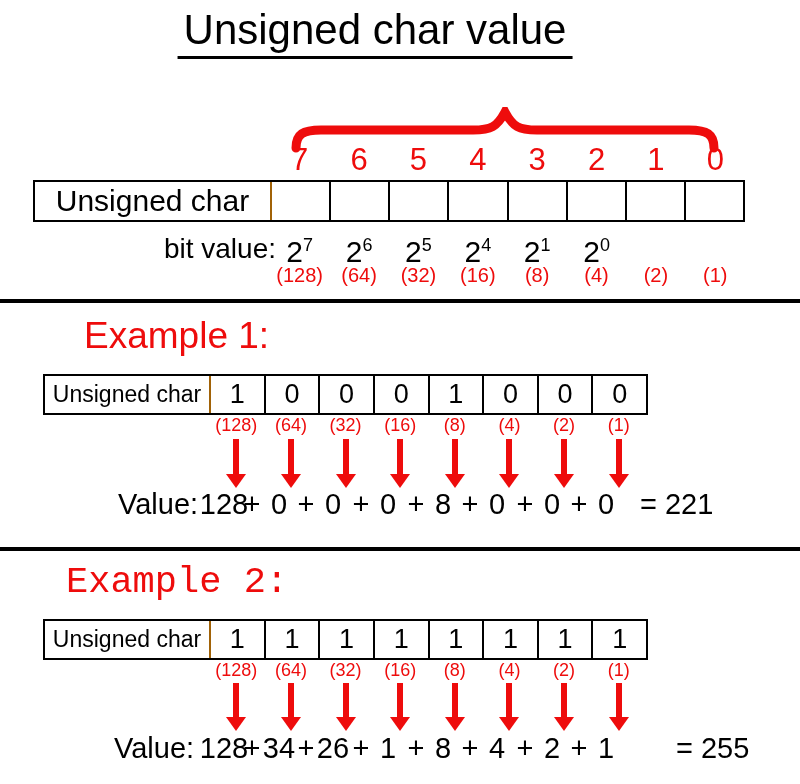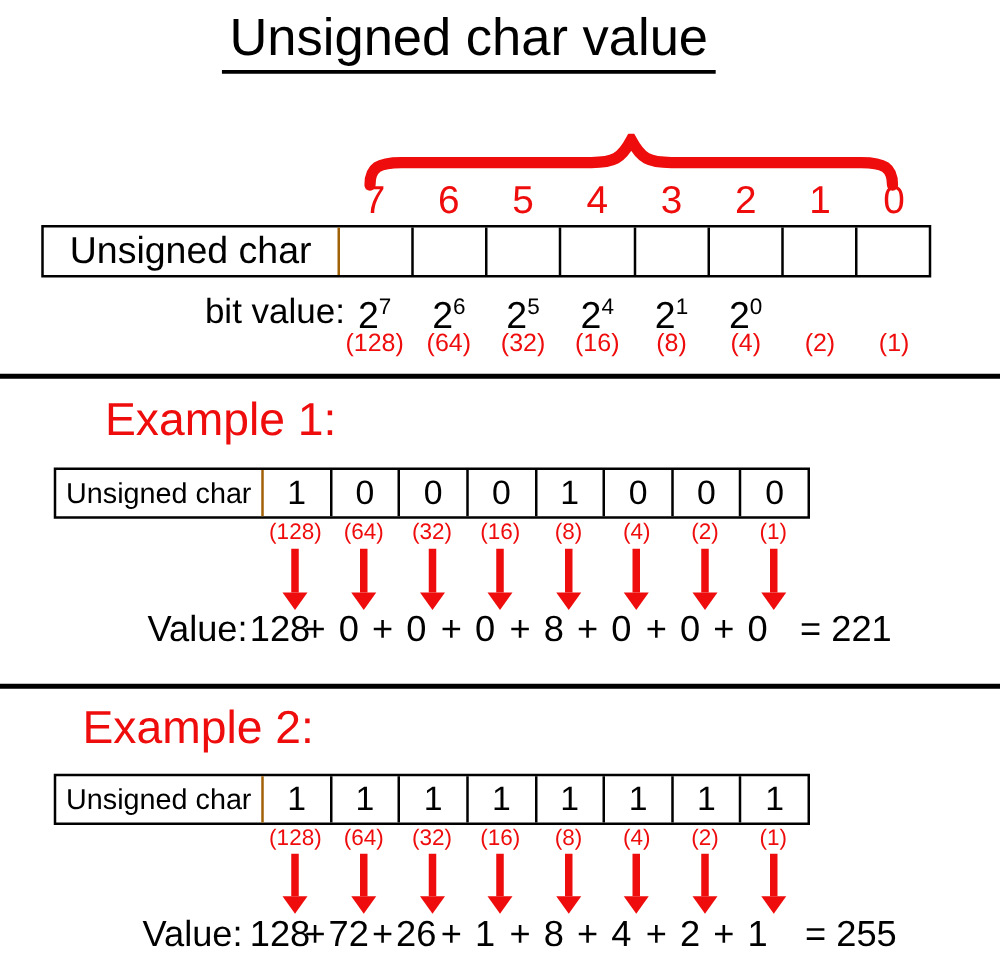--- a/index.html
+++ b/index.html
@@ -47,21 +47,21 @@
   
   .bitvalue-lab { right:524px; top:233px; font-size:28px; white-space:nowrap; }
   .powrow { top:227px; font-size:30px; line-height:36px; }
   .powrow sup { font-size:18px; }
   .parref { top:262px; font-size:20px; line-height:26px; color:var(--red); }
 
   .divider { left:0; width:800px; height:4px; background:#000; }
   .div1 { top:299px; } .div2 { top:547px; }
 
   .exhead { font-size:37px; line-height:44px; color:var(--red); white-space:nowrap; }
-  .exhead1 { left:64px; top:314px;margin-left:20px; } .exhead2 { left:66px; top:560px; }
+  .exhead1 { left:64px; top:314px;margin-left:20px; } .exhead2 { left:66px; top:560px;font-family:Liberation Mono, monospace; }
 
   .parex { font-size:18px; line-height:22px; color:var(--red); }
   .parex1 { top:414px; } .parex2 { top:659px; }
 
   
   .arrowrow { display:grid; grid-template-columns:repeat(8,1fr); }
   .ar1 { left:209px; width:437px; top:439px; }
   .ar2 { left:209px; width:437px; top:683px; }
   .arrow { width:20px; margin:0 auto; }
   .arrow .stem { width:6px; height:35px; background:var(--red); margin:0 auto; }
@@ -273,29 +273,29 @@
     <div class="arrow">
         <div class="stem"></div>
         <div class="head"></div>
       </div>
   </div>
 
   <div class="abs vrow vrow2">
     <span style="left:114px">Value:</span>
     <span class="term" style="left:224px">128</span>
     <span class="term" style="left:252px">+</span>
-    <span class="term" style="left:279px">72</span>
+    <span class="term" style="left:279px">34</span>
     <span class="term" style="left:306px">+</span>
     <span class="term" style="left:333px">26</span>
     <span class="term" style="left:361px">+</span>
     <span class="term" style="left:388px">1</span>
     <span class="term" style="left:416px">+</span>
     <span class="term" style="left:443px">8</span>
     <span class="term" style="left:470px">+</span>
     <span class="term" style="left:497px">4</span>
     <span class="term" style="left:525px">+</span>
     <span class="term" style="left:552px">2</span>
     <span class="term" style="left:579px">+</span>
     <span class="term" style="left:606px">1</span>
-    <span style="left:644px">= 255</span>
+    <span style="left:676px">= 255</span>
   </div>
 
 </div>
 
 </body></html>

